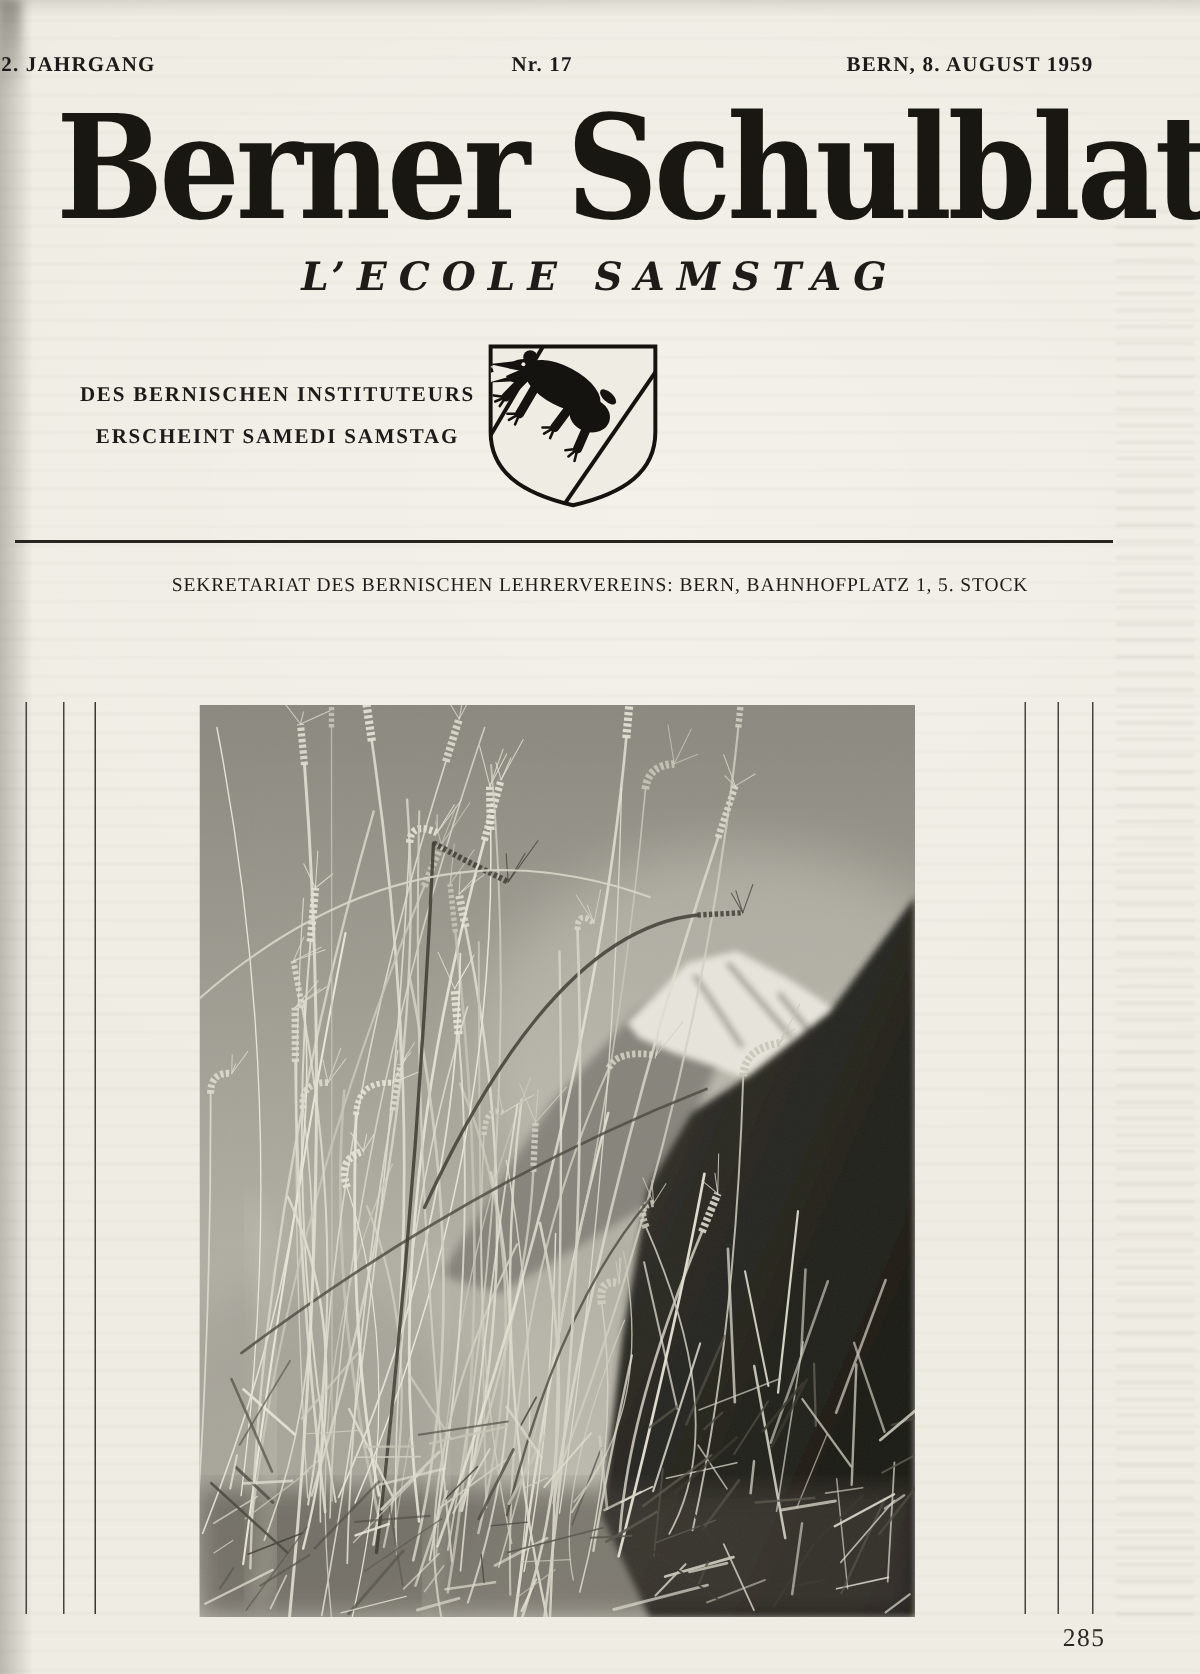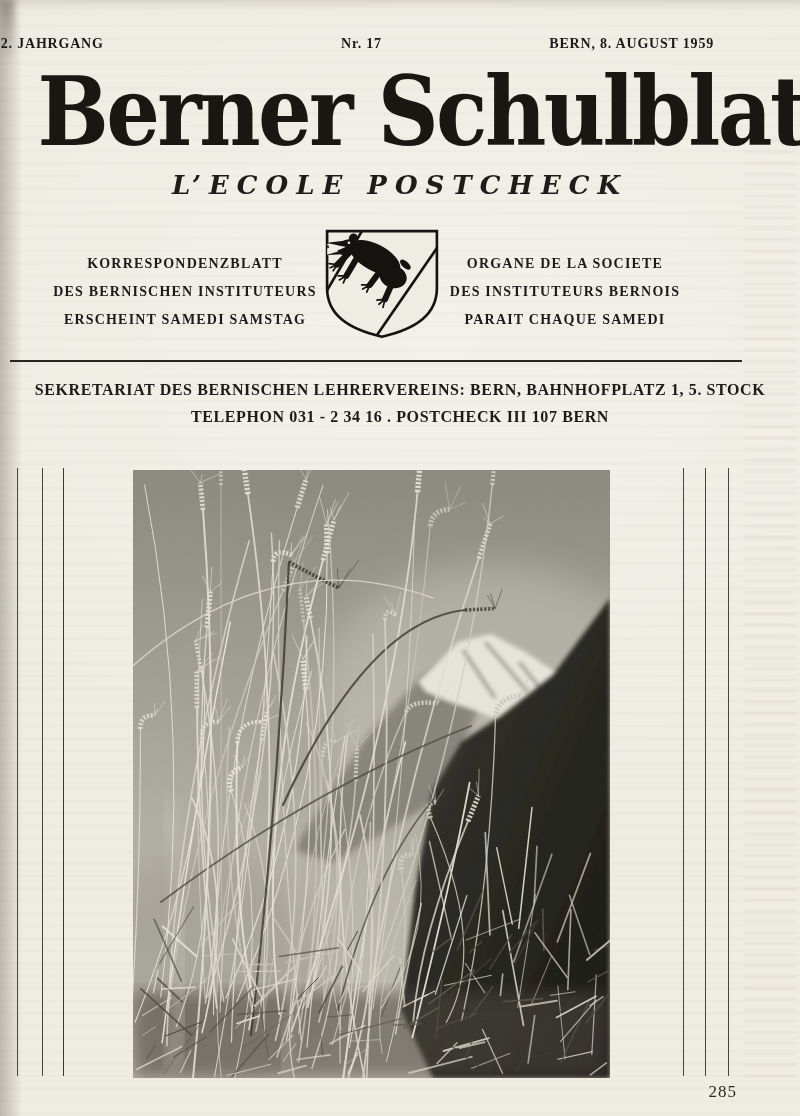--- a/index.html
+++ b/index.html
@@ -21,42 +21,42 @@
   .ghost-all{position:absolute;inset:0;pointer-events:none;opacity:.045;filter:blur(.8px);
     background:repeating-linear-gradient(180deg, rgba(95,88,74,.65) 0 2px, transparent 2px 12.5px);}
   .ghost-right{position:absolute;left:744px;top:140px;width:52px;height:940px;opacity:.085;filter:blur(1px);
     background:repeating-linear-gradient(180deg, rgba(80,74,62,.8) 0 2px, transparent 2px 11px);}
 
   
   .issue-line{position:absolute;top:36px;left:0;right:0;height:20px;
     font-weight:bold;font-size:14px;letter-spacing:.8px;}
   .issue-line .vol{position:absolute;left:-7px;top:0;}
   .issue-line .issue{position:absolute;left:341px;width:62px;top:0;text-align:left;}
-  .issue-line .date{position:absolute;right:86px;top:0;}
+  .issue-line .date{position:absolute;right:71px;top:0;}
 
   
   .masthead{position:absolute;top:56px;left:0;right:0;margin:0;text-align:center;
     font-family:"DejaVu Serif", serif;font-weight:bold;font-size:96px;line-height:112px;
     letter-spacing:-3px;transform:scaleX(.88) translateX(-12px);transform-origin:50% 50%;
     color:#181712;white-space:nowrap;}
   .subtitle{position:absolute;top:170px;left:0;right:0;margin:0;text-align:center;
     font-family:"DejaVu Serif", serif;font-style:italic;font-weight:bold;font-size:26px;
     letter-spacing:8px;color:#1d1c18;}
 
   
   .info{position:absolute;top:250px;font-weight:bold;font-size:14px;letter-spacing:1.2px;
     line-height:28px;text-align:center;}
   .info.left{left:40px;width:290px;}
   .info.right{left:440px;width:250px;}
   .crest{position:absolute;left:322px;top:227px;width:120px;height:118px;}
 
   .rule{position:absolute;top:360px;left:10px;width:732px;height:2px;background:#26251f;border:0;margin:0;}
 
   .secretariat{position:absolute;top:376px;left:0;right:0;text-align:center;
-    font-weight:bold;font-size:16px;letter-spacing:.6px;line-height:27px;}
+    font-weight:normal;font-size:13px;letter-spacing:.6px;line-height:27px;}
   .secretariat p{margin:0;}
   .secretariat sup{font-size:.62em;}
 
   
   .vrule{position:absolute;top:468px;height:608px;width:1px;background:#45443e;}
   .vl1{left:17px;} .vl2{left:42px;} .vl3{left:63px;width:1.4px;background:#39382f;}
   .vr1{left:683px;} .vr2{left:705px;} .vr3{left:728px;}
 
   .photo{position:absolute;left:133px;top:470px;width:477px;height:608px;margin:0;}
   .photo svg{display:block;width:100%;height:100%;}
@@ -74,24 +74,23 @@
   <div class="ghost-all"></div>
   <div class="ghost-right"></div>
 
   <header class="issue-line">
     <span class="vol">92. JAHRGANG</span>
     <span class="issue">Nr. 17</span>
     <span class="date">BERN, 8. AUGUST 1959</span>
   </header>
 
   <h1 class="masthead">Berner Schulblatt</h1>
-  <h2 class="subtitle">L’ECOLE POSTCHECK</h2>
+  <h2 class="subtitle">L’ECOLE SAMSTAG</h2>
 
   <div class="info left">
-    <div>KORRESPONDENZBLATT</div>
     <div>DES BERNISCHEN INSTITUTEURS</div>
     <div>ERSCHEINT SAMEDI SAMSTAG</div>
   </div>
 
   <div class="crest" aria-label="Canton Bern coat of arms: black bear on diagonal band in a shield">
     <svg viewBox="0 0 118 114">
       <defs>
         <clipPath id="shieldClip">
           <path d="M5,4 L113,4 L113,60 C113,86 93,100 59,108 C25,100 5,86 5,60 Z"></path>
         </clipPath>
@@ -121,31 +120,25 @@
             <path d="M15,37 l-8,-1 M15,37 l-7,3 M15,37 l-4,6"></path>
             <path d="M24,48 l-8,0 M24,48 l-7,4 M24,48 l-3,7"></path>
             <path d="M47,57 l-8,0 M47,57 l-7,4 M47,57 l-3,7"></path>
             <path d="M62,71 l-8,1 M62,71 l-6,5 M62,71 l-2,8"></path>
           </g>
         </g>
       </g>
     </svg>
   </div>
 
-  <div class="info right">
-    <div>ORGANE DE LA SOCIETE</div>
-    <div>DES INSTITUTEURS BERNOIS</div>
-    <div>PARAIT CHAQUE SAMEDI</div>
-  </div>
 
   <div class="rule"></div>
 
   <section class="secretariat">
     <p>SEKRETARIAT DES BERNISCHEN LEHRERVEREINS: BERN, BAHNHOFPLATZ 1, 5. STOCK</p>
-    <p>TELEPHON 031 - 2 34 16 . POSTCHECK III 107 BERN</p>
   </section>
 
   <div class="vrule vl1"></div>
   <div class="vrule vl2"></div>
   <div class="vrule vl3"></div>
   <div class="vrule vr1"></div>
   <div class="vrule vr2"></div>
   <div class="vrule vr3"></div>
 
   <figure class="photo" role="img" aria-label="Black-and-white photograph of frosted wheat stalks in front of an alpine landscape with a snow-covered peak and a dark mountain ridge">

